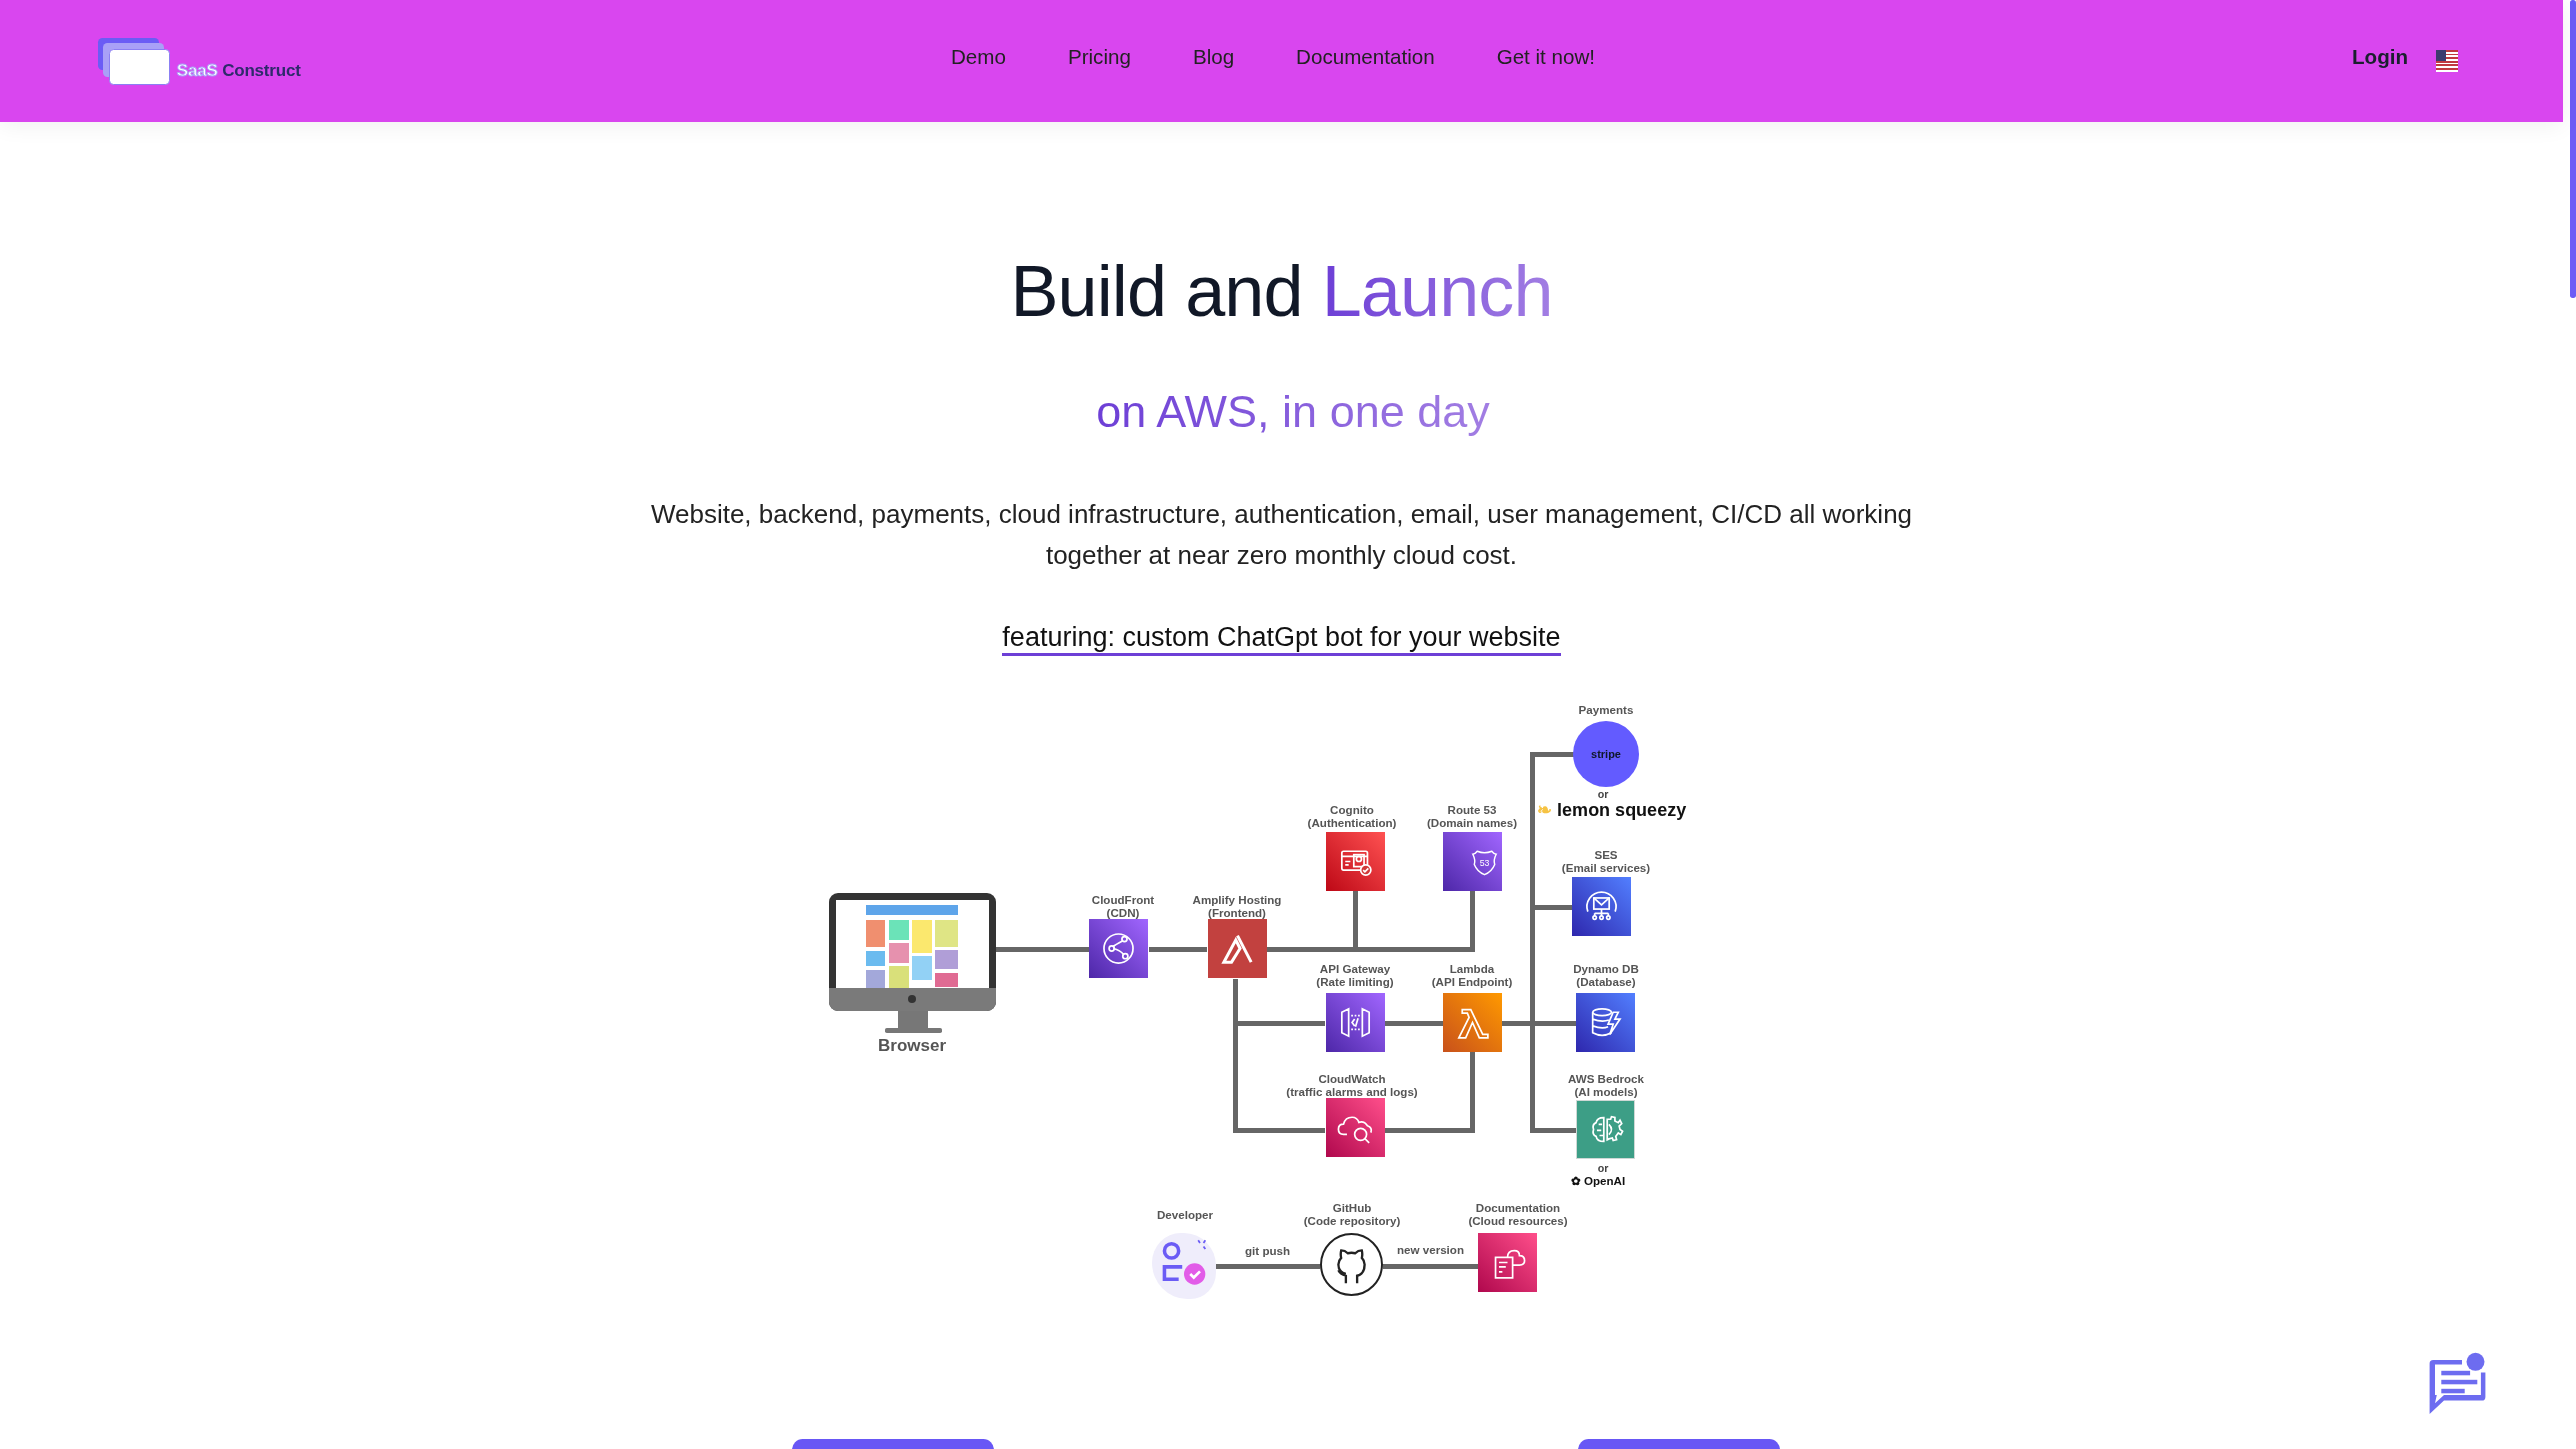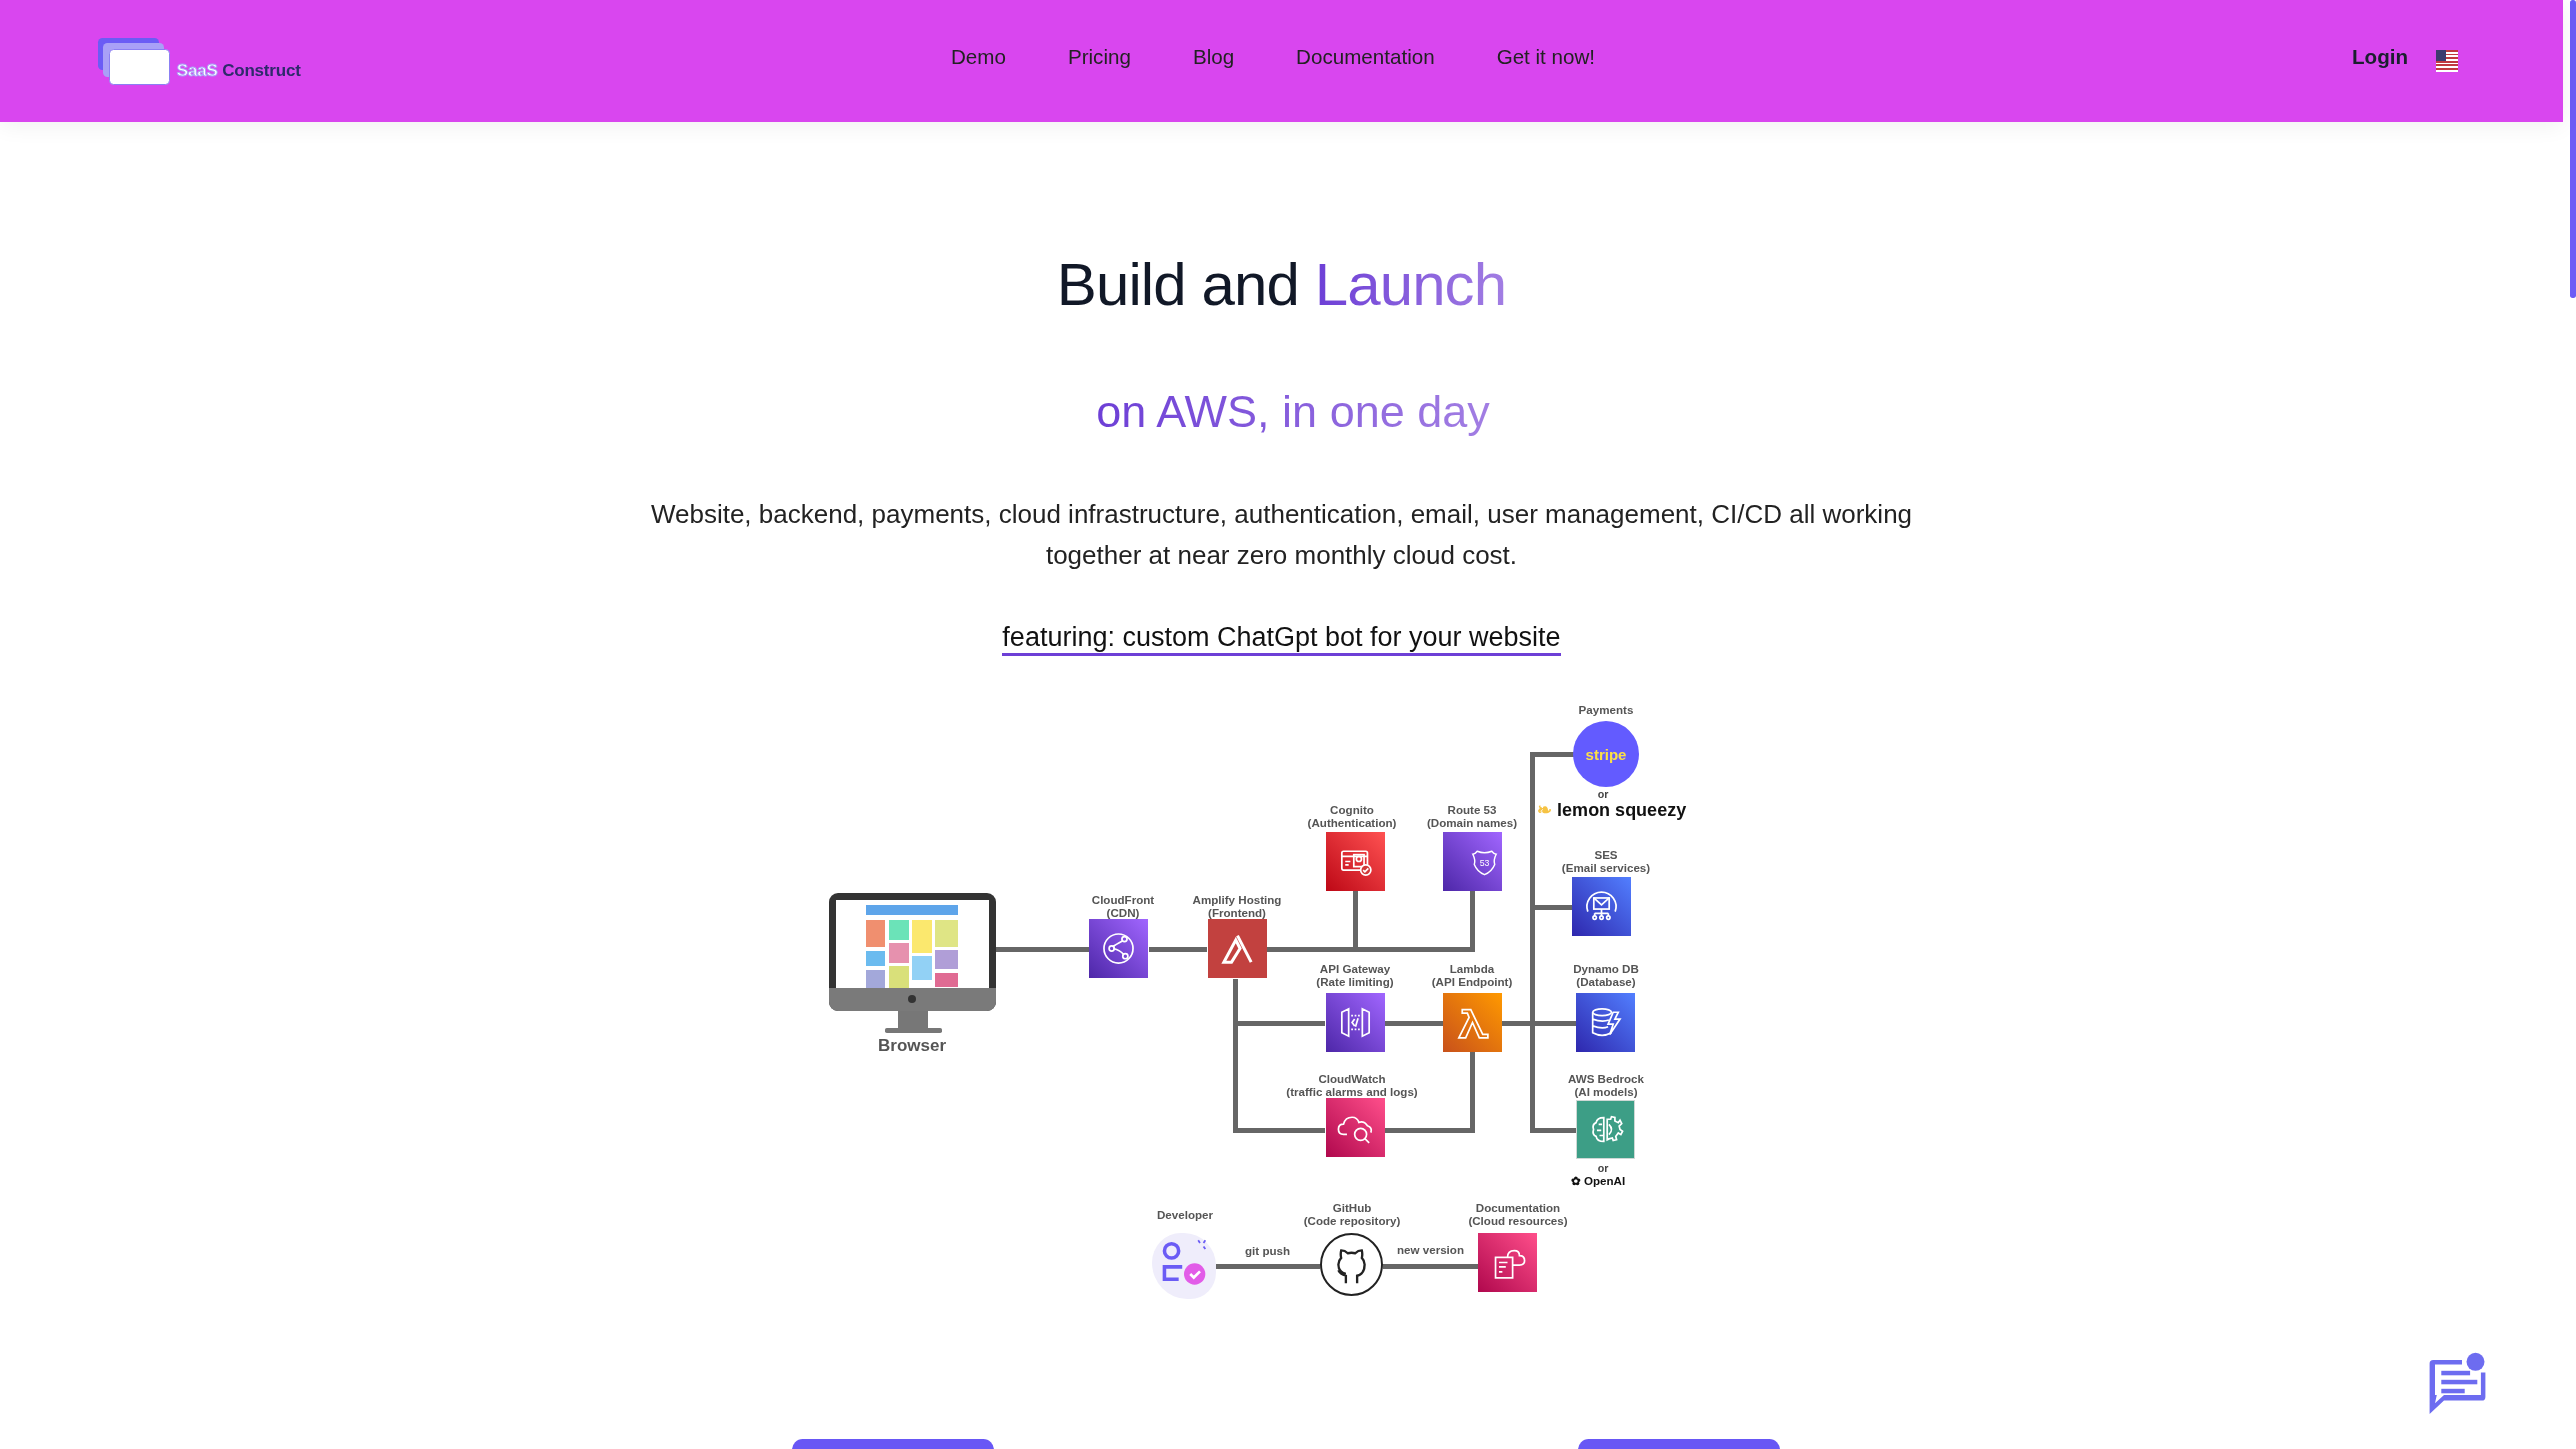--- a/index.html
+++ b/index.html
@@ -19,21 +19,21 @@
 
   .nav { position: absolute; top: 45px; left: 951px; display: flex; gap: 0; }
   .nav a { font-size: 20.6px; font-weight: 500; color: #222; text-decoration: none; margin-right: 62px; font-family: "Liberation Sans", sans-serif; }
   .login { position: absolute; left: 2352px; top: 45px; font-size: 20.6px; font-weight: 700; color: #1a1f2e; }
   .flag { position: absolute; left: 2436px; top: 50px; width: 21.5px; height: 21.5px;
     background: repeating-linear-gradient(#c0393f 0 1.8px, #fff 1.8px 3.6px); }
   .flag::before { content: ""; position: absolute; left: 0; top: 0; width: 9.8px; height: 10.7px; background: #3c3b6e; }
 
   .scrollbar { position: absolute; left: 2570px; top: 0; width: 6.3px; height: 298px; background: #6d5cf6; border-radius: 2.7px; }
 
-  .hero-title { position: absolute; top: 250px; left: 0; width: 2563px; text-align: center; font-size: 60px; font-weight: 500; letter-spacing: -0.9px; color: #111827; }
+  .hero-title { position: absolute; top: 250px; left: 0; width: 2563px; text-align: center; font-size: 72px; font-weight: 500; letter-spacing: -0.9px; color: #111827; }
   .grad { background: linear-gradient(90deg, #6d3fd6, #a27ee3); -webkit-background-clip: text; background-clip: text; color: transparent; }
   .hero-sub { position: absolute; top: 386px; left: 0; width: 2563px; text-align: center; font-size: 45px; font-weight: 500; }
   .hero-sub span { background: linear-gradient(90deg, #6d3fd6, #a27ee3); -webkit-background-clip: text; background-clip: text; color: transparent; margin-left: 23px; }
   .hero-desc { position: absolute; top: 494px; left: 626px; width: 1311px; text-align: center; font-size: 26px; line-height: 41px; color: #222; }
   .feature-link { position: absolute; top: 622px; left: 0; width: 2563px; text-align: center; }
   .feature-link a { font-size: 27px; color: #111; text-decoration: none; border-bottom: 3.6px solid #6d3fd6; padding-bottom: 0.9px; }
 
   .diagram { position: absolute; left: 0; top: 0; width: 2576px; height: 1449px; pointer-events: none; }
   .diagram * { pointer-events: auto; }
   .line { position: absolute; background: #666; }
@@ -42,21 +42,21 @@
   .lbl { position: absolute; font-size: 11.6px; font-weight: 700; color: #555; text-align: center; line-height: 13.4px; white-space: nowrap; transform: translateX(-50%); }
 
   .monitor { position: absolute; left: 829px; top: 893px; width: 167px; height: 118px; background: #333; border-radius: 9px; }
   .monitor .screen { position: absolute; left: 7.2px; top: 7.2px; width: 153px; height: 88px; background: #fff; overflow: hidden; }
   .monitor .chin { position: absolute; left: 0; top: 95px; width: 167px; height: 23px; background: #7a7a7a; border-radius: 0 0 9px 9px; }
   .monitor .chin::after { content: ""; position: absolute; left: 79px; top: 7.2px; width: 8px; height: 8px; border-radius: 50%; background: #333; }
   .stand { position: absolute; left: 898px; top: 1011px; width: 30px; height: 18px; background: #777; }
   .stand-base { position: absolute; left: 885px; top: 1028px; width: 57px; height: 5.4px; background: #777; border-radius: 1.8px; }
   .tile { position: absolute; }
 
-  .stripe { position: absolute; left: 1573px; top: 721px; width: 66px; height: 66px; border-radius: 50%; background: #635bff; color: #fde047; font-weight: 700; font-size: 15px; display: flex; align-items: center; justify-content: center; }
+  .stripe { position: absolute; left: 1573px; top: 721px; width: 66px; height: 66px; border-radius: 50%; background: #635bff; color: #0f172a; font-weight: 700; font-size: 11px; display: flex; align-items: center; justify-content: center; }
   .or { position: absolute; font-size: 10.7px; font-weight: 700; color: #444; transform: translateX(-50%); }
   .lemon { position: absolute; left: 1537px; top: 799px; font-size: 18px; font-weight: 700; color: #111; white-space: nowrap; }
   .lemon .leaf { color: #f6c343; }
   .openai { position: absolute; left: 1571px; top: 1174px; font-size: 11.6px; font-weight: 700; color: #111; white-space: nowrap; text-align: center; }
 
   .dev { position: absolute; left: 1152px; top: 1233px; width: 64px; height: 66px; background: #efedfb; border-radius: 45% 50% 40% 55%; }
   .github { position: absolute; left: 1320px; top: 1233px; width: 63px; height: 63px; border-radius: 50%; border: 2.7px solid #222; background: #fff; display: flex; align-items: center; justify-content: center; }
   .edge-lbl { position: absolute; font-size: 11.6px; font-weight: 700; color: #555; white-space: nowrap; }
 
   .chat-btn { position: absolute; left: 2426px; top: 1351px; width: 63px; height: 63px; }

